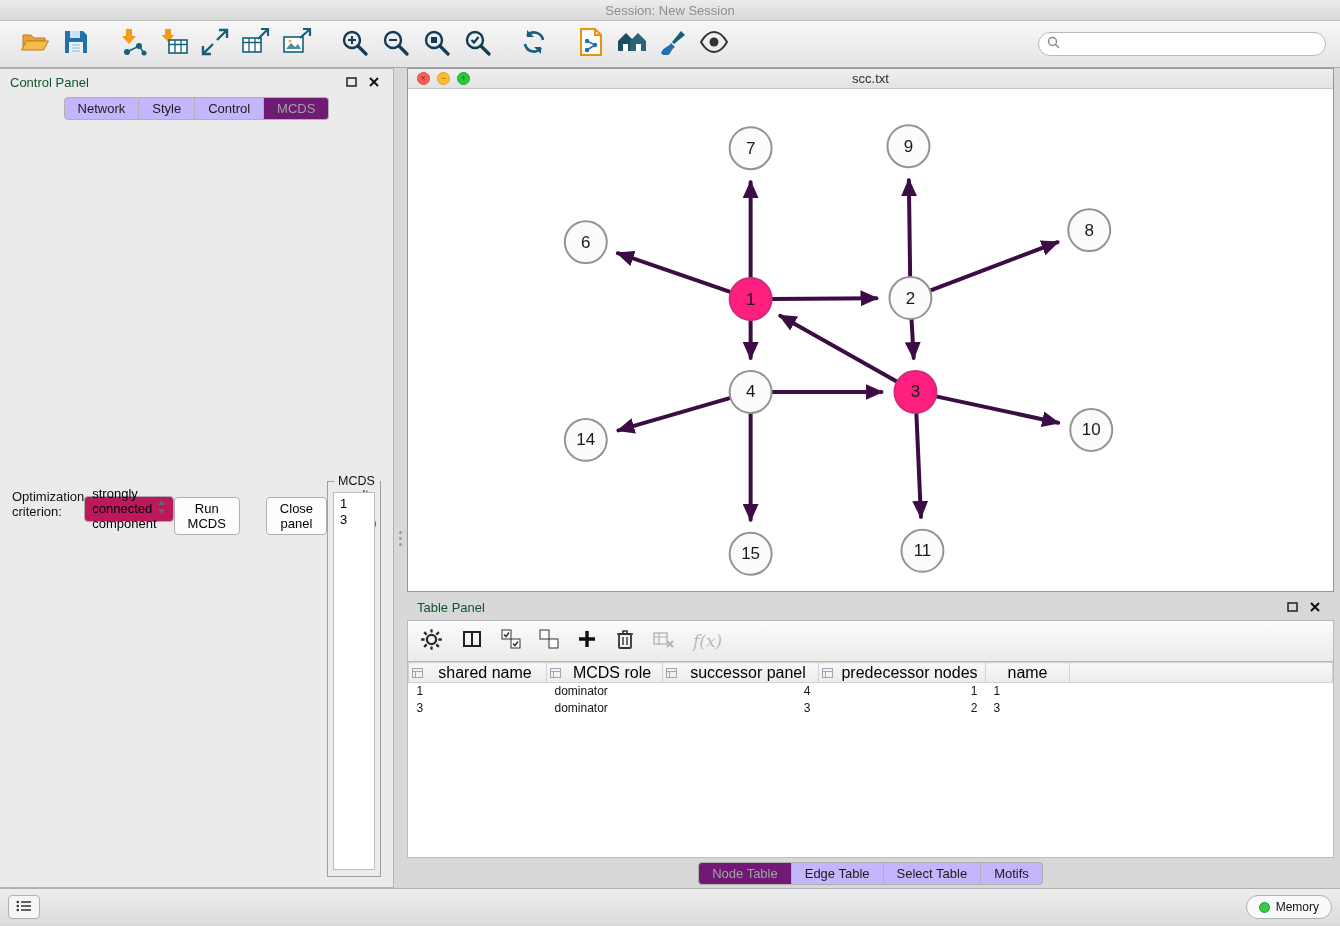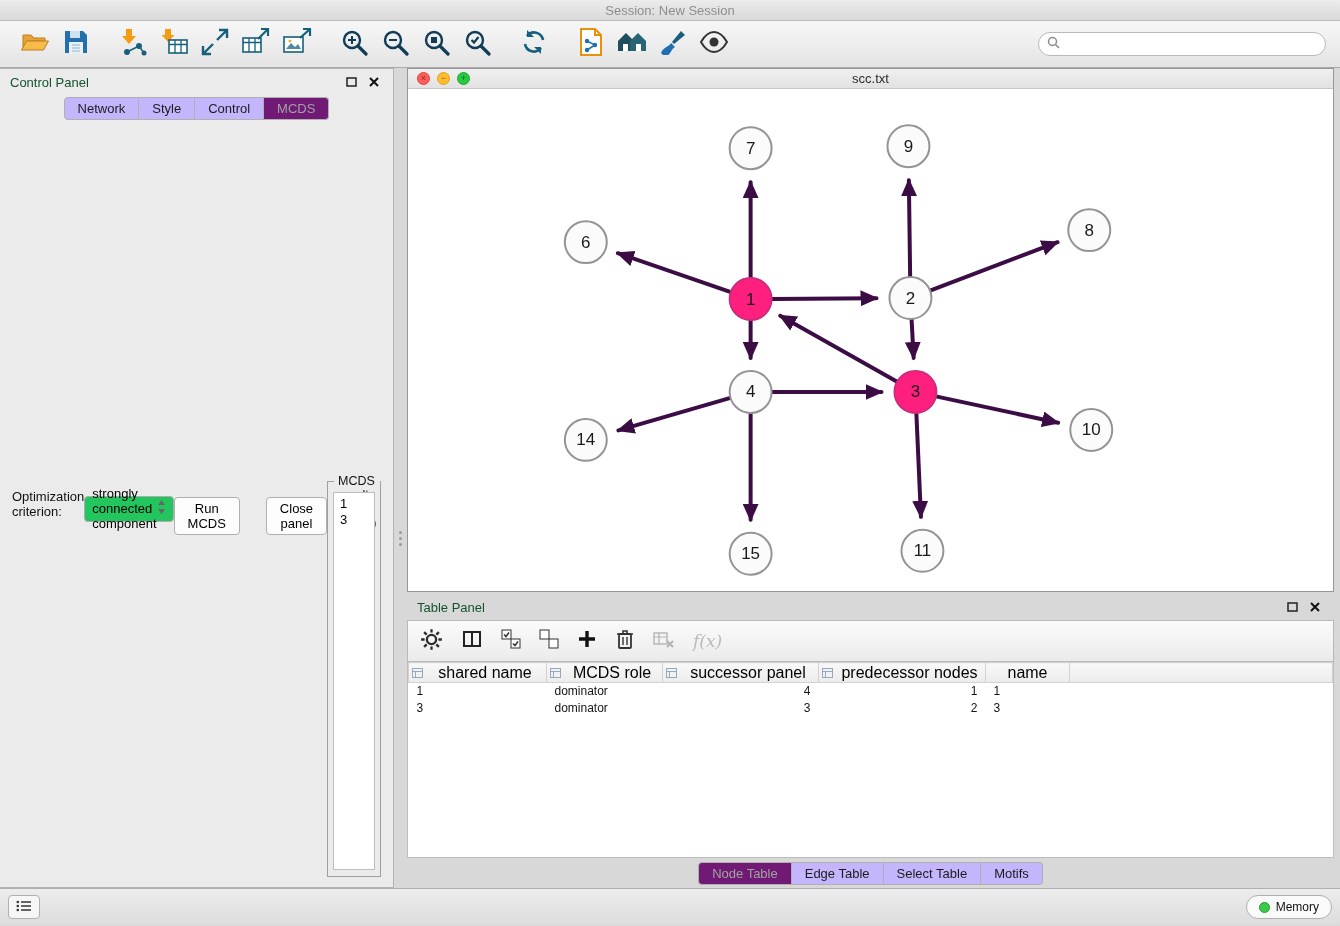--- a/index.html
+++ b/index.html
@@ -15,21 +15,21 @@
 .panel-header{height:26px;display:flex;align-items:center;padding:0 10px;font-size:13px;color:#14532d}
 .panel-header .sp{flex:1}
 .winbtn{width:18px;height:18px;display:flex;align-items:center;justify-content:center;margin-left:5px}
 .cp-tabs{display:flex;justify-content:center;margin-top:2px}
 .tab{padding:3px 13px;font-size:13px;background:#c4b5fd;border:1px solid #b0b0b0;border-left:none;color:#1c1c1c;font-family:inherit}
 .tab.first{border-left:1px solid #b0b0b0;border-radius:4px 0 0 4px}
 .tab.last{border-radius:0 4px 4px 0}
 .tab.active{background:#701a75;color:#a2a2a2}
 .cp-content{flex:1;display:flex;flex-direction:row;align-items:center;padding:20px 12px 10px}
 .opt-label{font-size:13px;margin-bottom:9px;color:#111}
-.select{width:312px;height:23px;background:#22c55e;border:1px solid #adadad;border-radius:4px;display:flex;align-items:center;padding:12px 7px;font-size:13px}
+.select{width:312px;height:23px;background:#be185d;border:1px solid #adadad;border-radius:4px;display:flex;align-items:center;padding:12px 7px;font-size:13px}
 .select .sp{flex:1}
 .cp-buttons{display:flex;gap:26px;margin-top:15px}
 .btn{padding:3px 13px;font-size:13px;background:#fdfdfd;border:1px solid #b0b0b0;border-radius:4px;font-family:inherit}
 .result-group{margin-top:auto;width:374px;height:396px;border:1px solid #9f9f9f;position:relative;align-self:center}
 .result-legend{position:absolute;top:-8px;left:6px;background:#ebebeb;padding:0 4px;font-size:12.5px;color:#111}
 .result-box{position:absolute;left:5px;right:5px;top:10px;bottom:6px;background:#fff;border:1px solid #bdbdbd;padding:3px 6px;font-size:13px;overflow:hidden}
 .result-line{line-height:16px}
 .splitter{width:13px;display:flex;align-items:center;justify-content:center}
 .splitter .dots{display:flex;flex-direction:column;gap:3px;margin-top:120px}
 .splitter .dots i{width:3px;height:3px;border-radius:50%;background:#9a9a9a;display:block}

